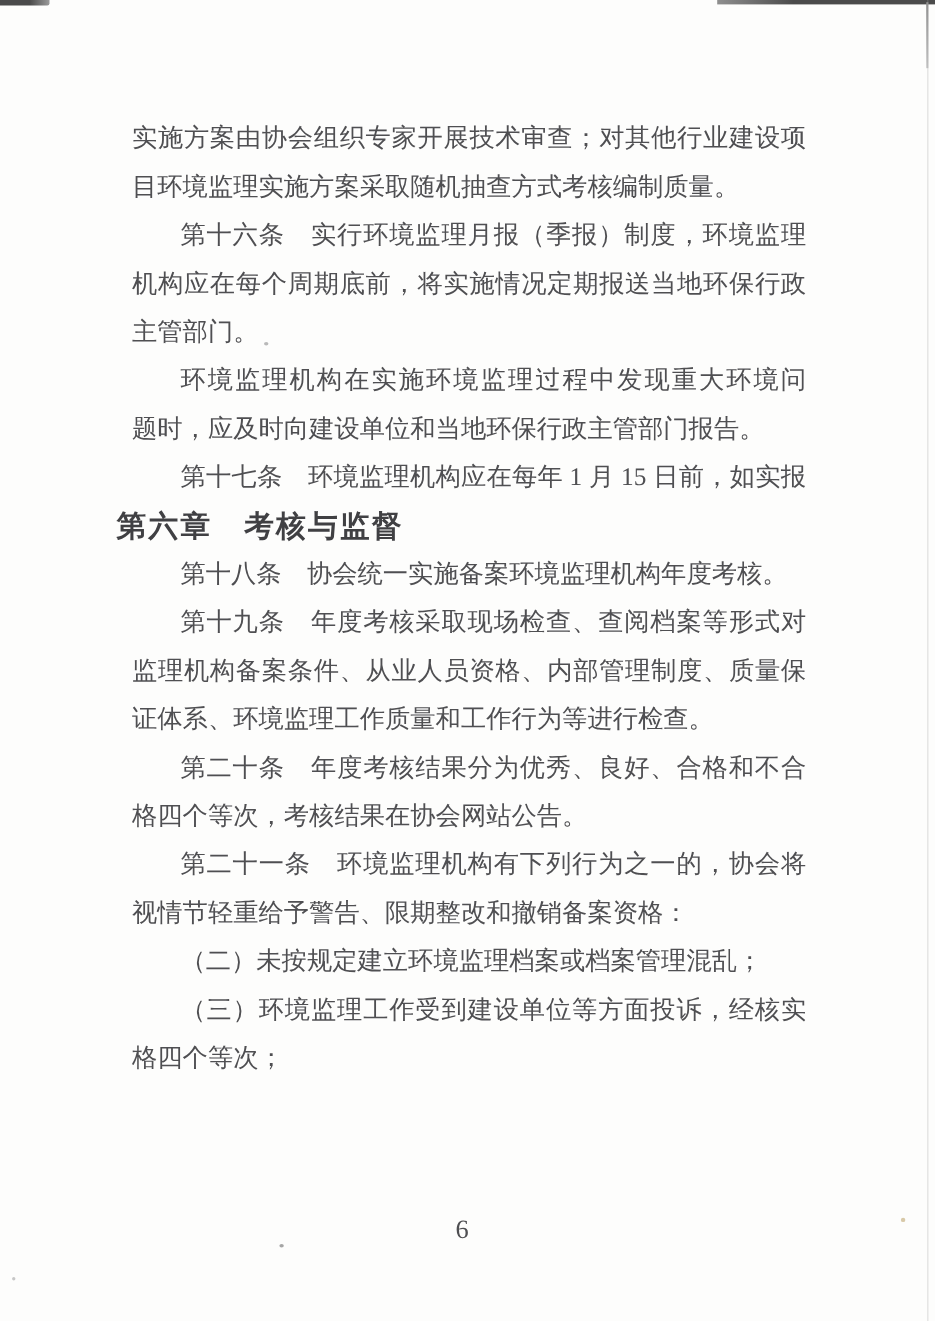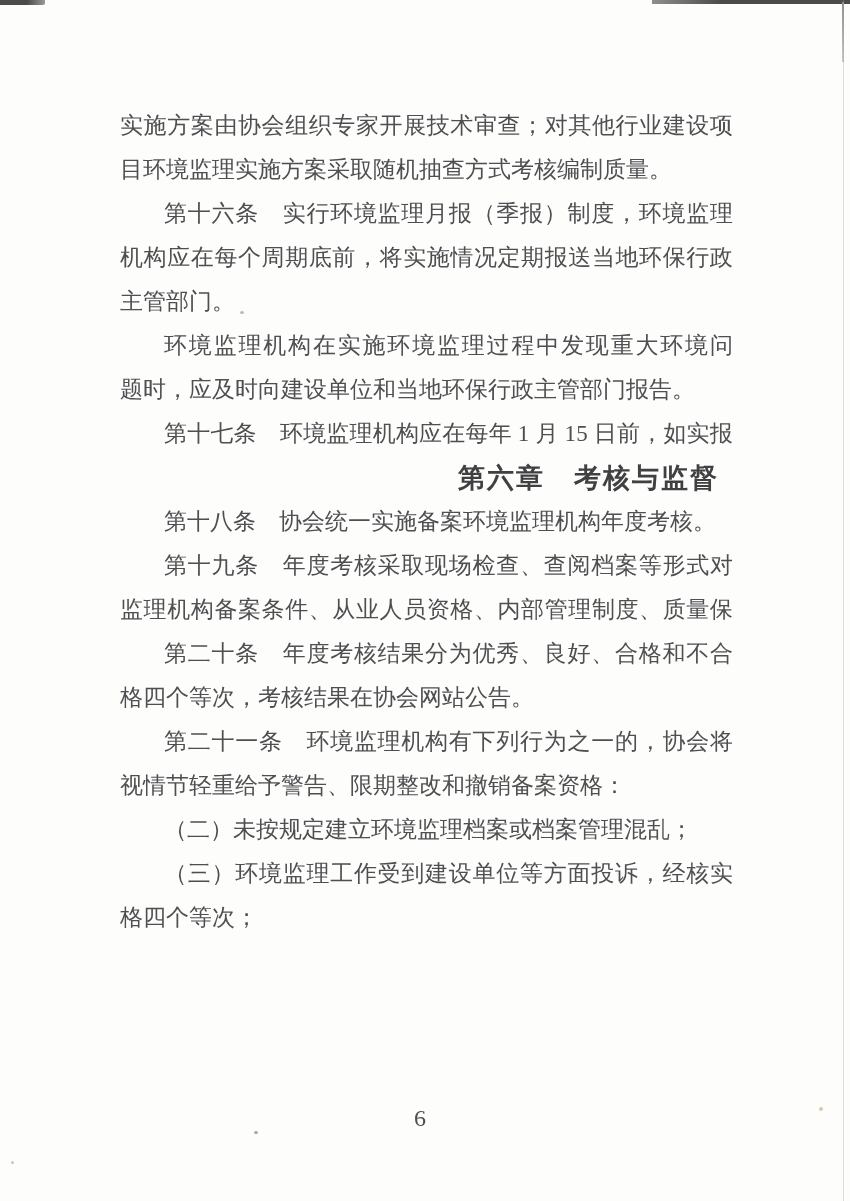--- a/index.html
+++ b/index.html
@@ -31,21 +31,21 @@
   .doc-line.first { padding-left: 44px; }
   .doc-line.fill {
     display: flex;
     justify-content: space-between;
     white-space: normal;
   }
   .doc-line.fill span { white-space: pre; }
   .chapter-heading {
     height: 44px;
     line-height: 44px;
-    text-align: right;
+    text-align: left;
     font-family: "Liberation Sans", "DejaVu Sans", sans-serif;
     font-weight: bold;
     font-size: 27px;
     letter-spacing: 2px;
     color: var(--heading-ink, #404043);
     transform: translateX(-14px);
   }
   .page-number {
     position: absolute;
     left: 0; right: 10px; top: 1096px;
@@ -294,20 +294,21 @@
           <span>部</span>
           <span>管</span>
           <span>理</span>
           <span>制</span>
           <span>度</span>
           <span>、</span>
           <span>质</span>
           <span>量</span>
           <span>保</span>
         </div>
+        <div class="doc-line">证体系、环境监理工作质量和工作行为等进行检查。</div>
       </div>
       <div>
         <div class="doc-line fill first">
           <span>第</span>
           <span>二</span>
           <span>十</span>
           <span>条</span>
           <span>　</span>
           <span>年</span>
           <span>度</span>

